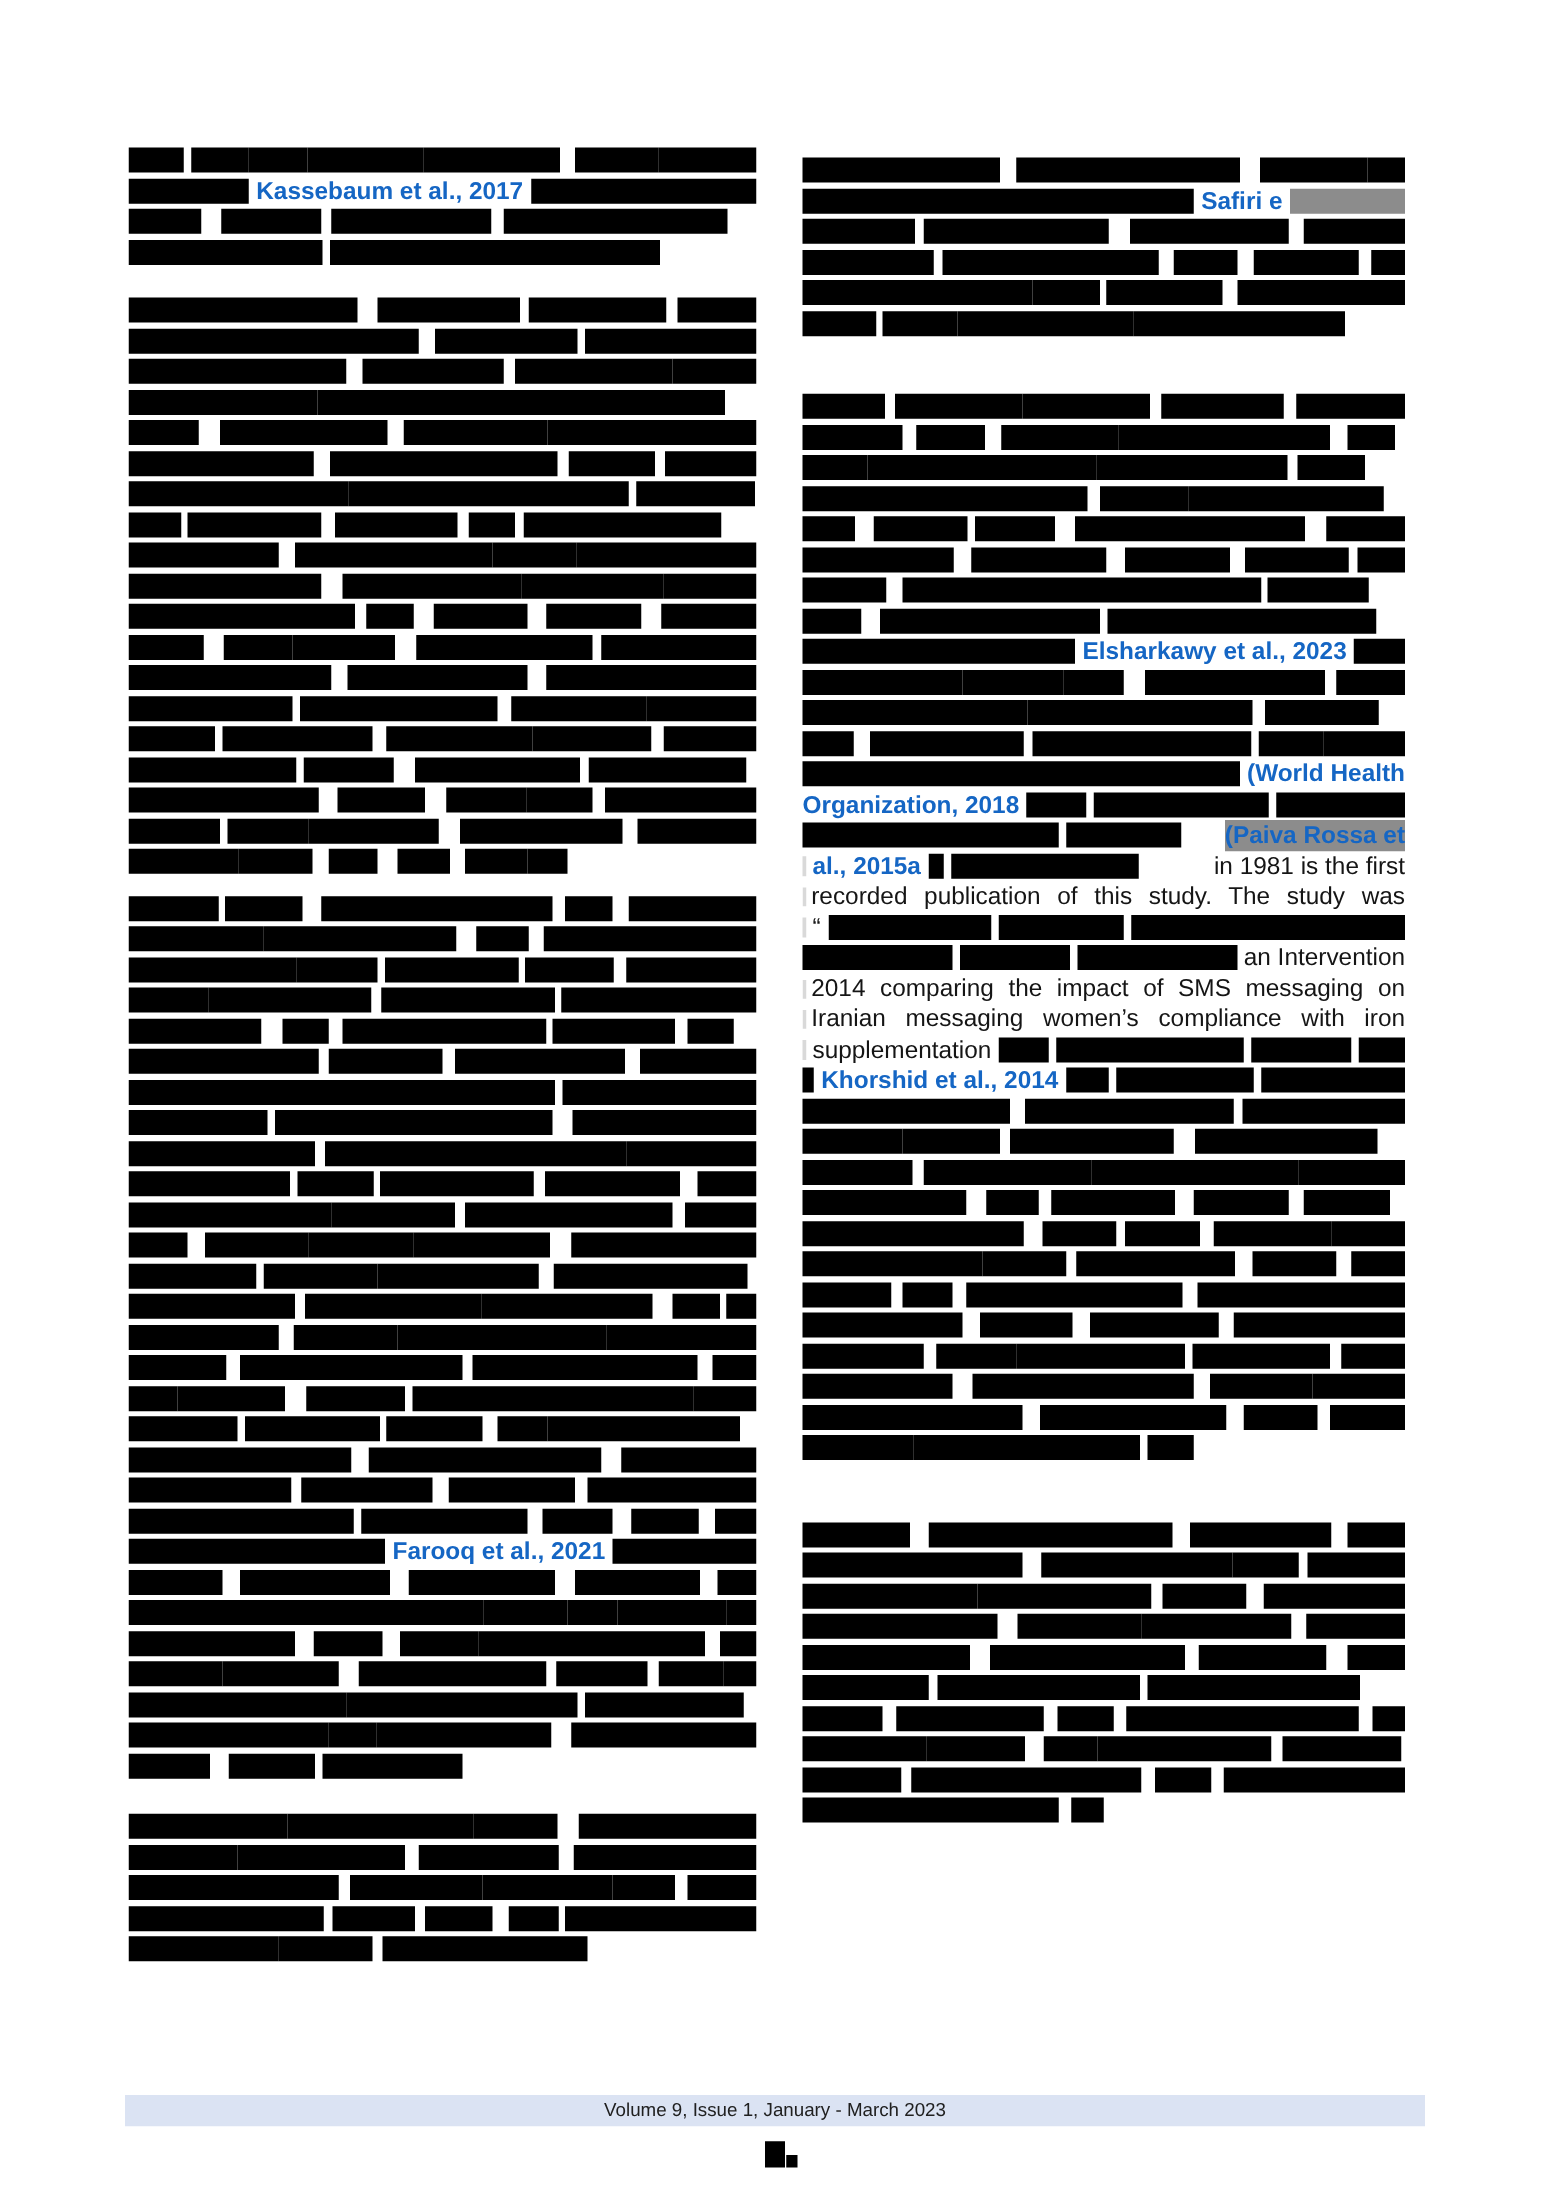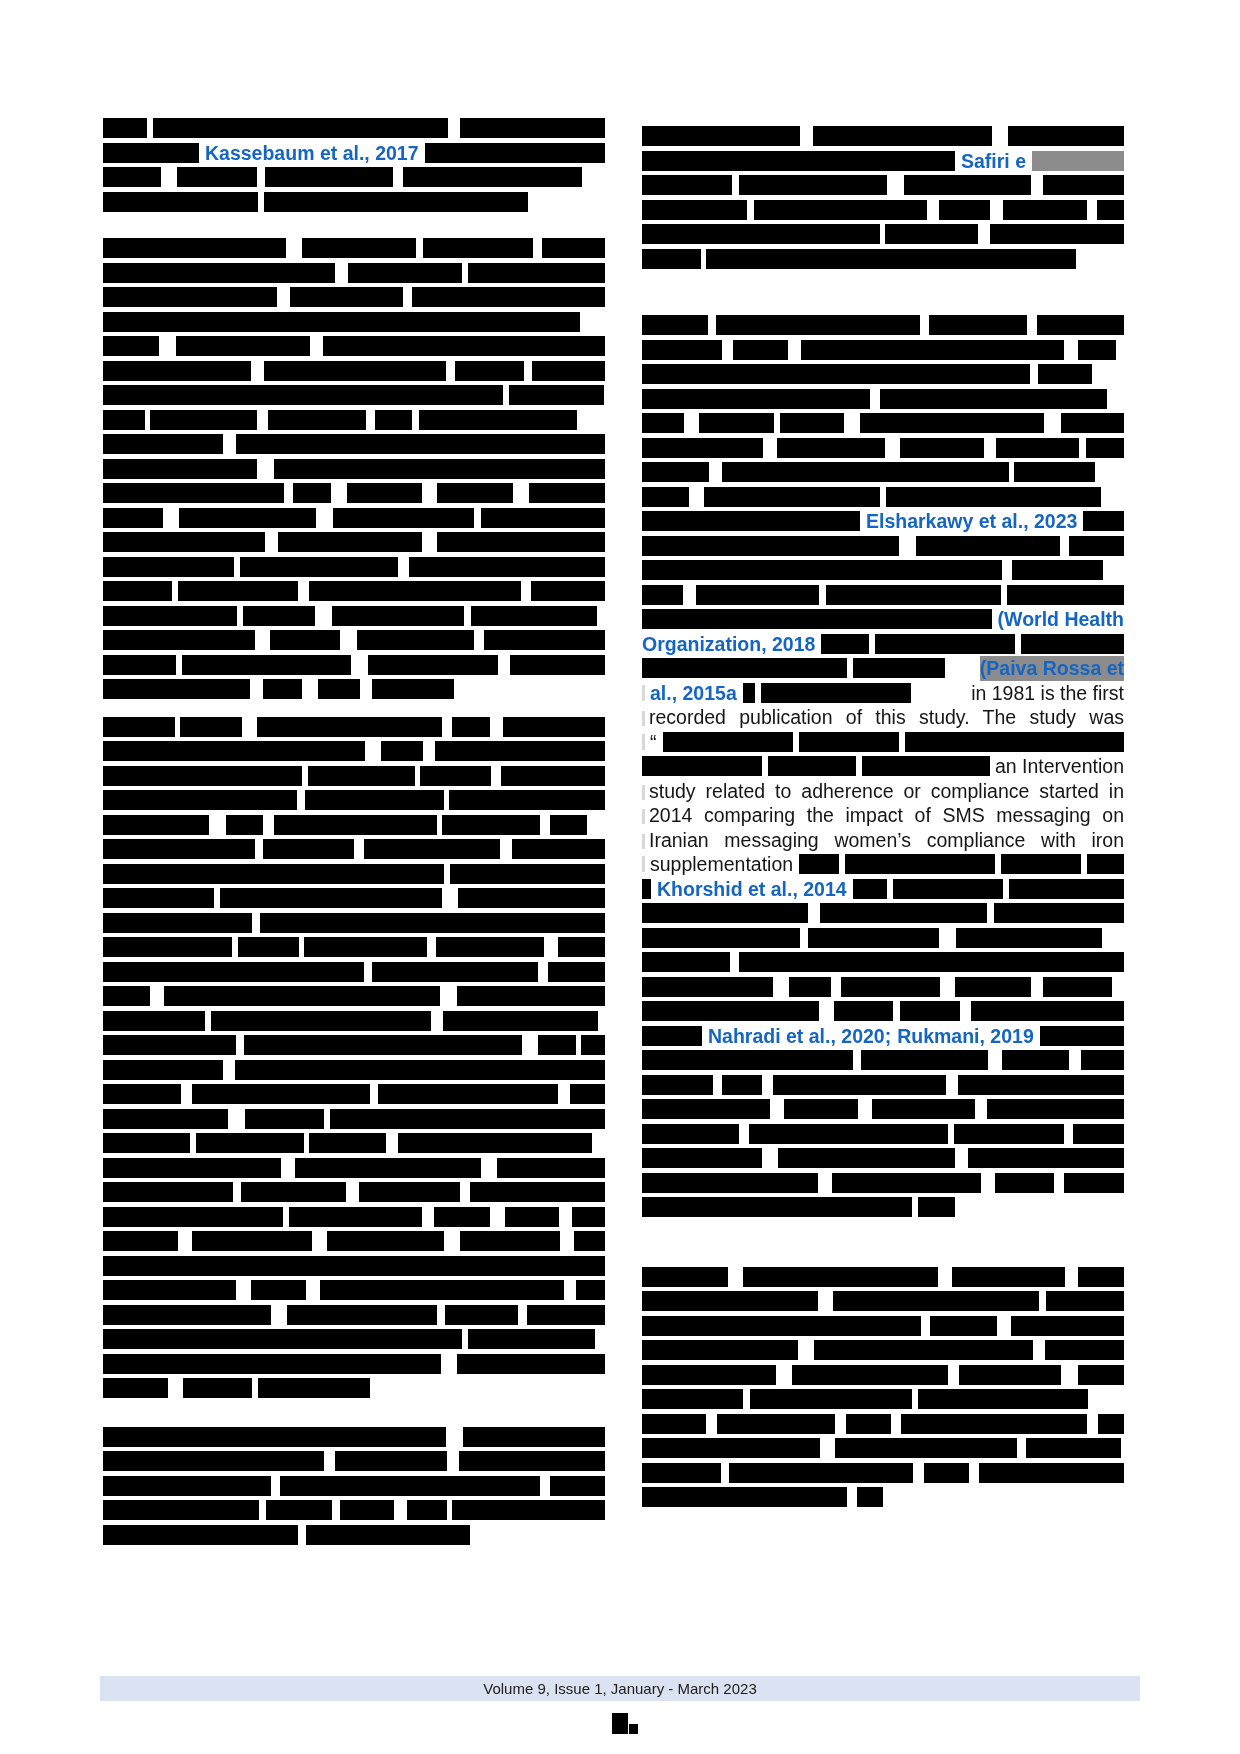--- a/index.html
+++ b/index.html
@@ -335,20 +335,25 @@
         <span class="rseg" style="width: 135.342px; margin-right: 16.8931px;"></span>
       </div>
       <div class="ln rl">
         <span class="rseg" style="width: 179.773px; margin-right: 6.13421px;"></span>
         <span class="rseg" style="width: 132.8px; margin-right: 12.1702px;"></span>
         <span class="rseg" style="width: 55.9746px; margin-right: 14.8932px;"></span>
         <span class="rseg" style="width: 54.1078px; margin-right: 12.7224px;"></span>
         <span class="rseg" style="width: 33.4251px; margin-right: 0px;"></span>
       </div>
     </div>
+  <div class="ln sp">
+    <span class="rseg" style="width:205px"></span>
+    <a class="lnk">Farooq et al., 2021</a>
+    <span class="rseg grow"></span>
+  </div>
   <div class="para">
       <div class="ln rl">
         <span class="rseg" style="width: 75.0145px; margin-right: 14.473px;"></span>
         <span class="rseg" style="width: 119.988px; margin-right: 14.516px;"></span>
         <span class="rseg" style="width: 117.451px; margin-right: 16.0102px;"></span>
         <span class="rseg" style="width: 99.6924px; margin-right: 14.2767px;"></span>
         <span class="rseg" style="width: 30.5782px; margin-right: 0px;"></span>
       </div>
       <div class="ln rl">
         <span class="rseg" style="width: 129.488px; margin-right: 0px;"></span>
@@ -596,21 +601,20 @@
     <span class="rseg grow"></span>
   </div>
 
   <div class="ln sp">
     <span class="rseg" style="width:120px"></span>
     <span class="rseg" style="width:88px"></span>
     <span class="rseg" style="width:128px"></span>
     <span class="vis pushright">an Intervention</span>
   </div>
 
-  <div class="txtj tick">study related to adherence or compliance started in</div>
   <div class="txtj tick">2014 comparing the impact of SMS messaging on</div>
   <div class="txtj tick">Iranian messaging women’s compliance with iron</div>
 
   <div class="ln sp tickflex">
     <span class="vis">supplementation</span>
     <span class="rseg" style="width:40px"></span>
     <span class="rseg" style="width:150px"></span>
     <span class="rseg" style="width:80px"></span>
     <span class="rseg grow"></span>
   </div>
@@ -652,26 +656,20 @@
       </div>
       <div class="ln rl">
         <span class="rseg" style="width: 177.497px; margin-right: 14.4155px;"></span>
         <span class="rseg" style="width: 59.2354px; margin-right: 7.03049px;"></span>
         <span class="rseg" style="width: 59.7468px; margin-right: 10.9541px;"></span>
         <span class="rseg" style="width: 94.4097px; margin-right: 0px;"></span>
         <span class="rseg" style="width: 58.7108px; margin-right: 12.6703px;"></span>
       </div>
     </div>
 
-  <div class="ln sp">
-    <span class="rseg" style="width:60px"></span>
-    <a class="lnk">Nahradi et al., 2020;</a>
-    <a class="lnk">Rukmani, 2019</a>
-    <span class="rseg grow"></span>
-  </div>
 
   <div class="para">
       <div class="ln rl">
         <span class="rseg" style="width: 144.024px; margin-right: 0px;"></span>
         <span class="rseg" style="width: 66.8209px; margin-right: 7.79245px;"></span>
         <span class="rseg" style="width: 127.781px; margin-right: 13.8393px;"></span>
         <span class="rseg" style="width: 66.7944px; margin-right: 11.6228px;"></span>
         <span class="rseg" style="width: 43.3248px; margin-right: 15.758px;"></span>
       </div>
       <div class="ln rl">

